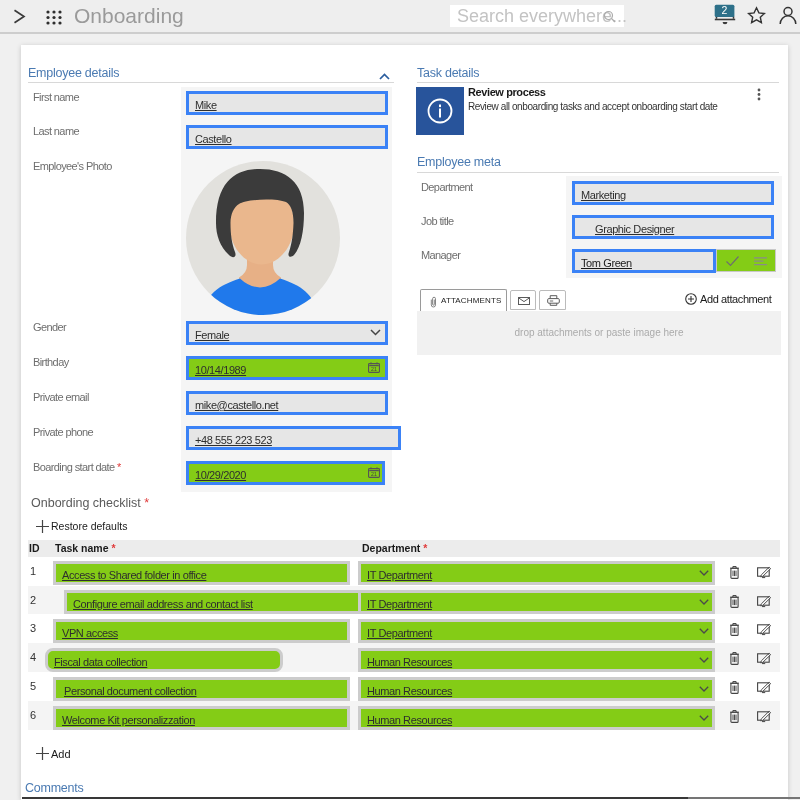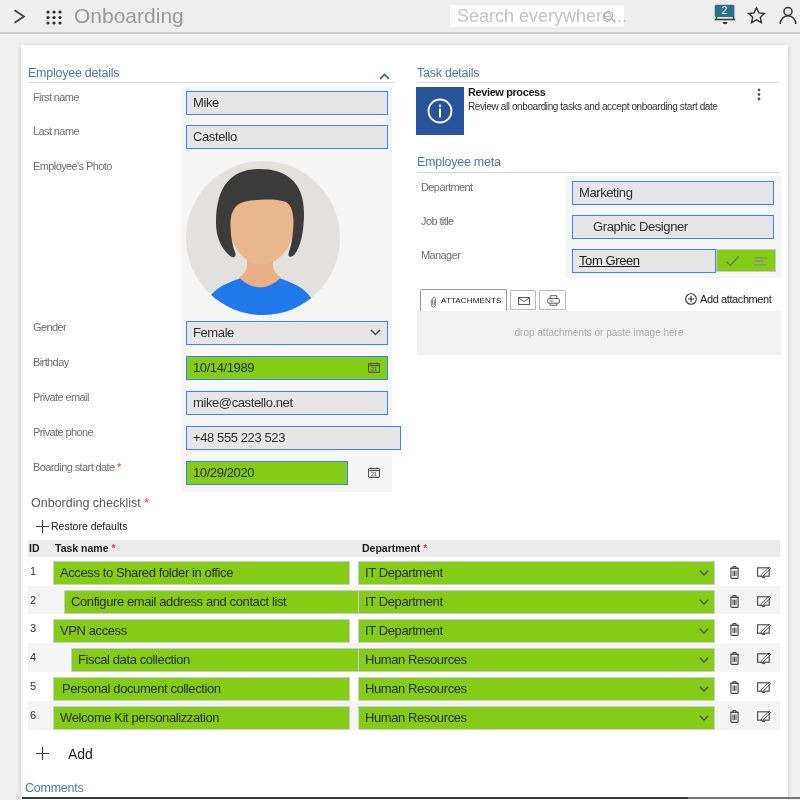--- a/index.html
+++ b/index.html
@@ -4,21 +4,21 @@
 <style>
 html,body{margin:0;padding:0;}
 body{width:800px;height:800px;position:relative;background:#f0f0f0;font-family:"Liberation Sans",sans-serif;overflow:hidden;}
 .abs{position:absolute;}
 #topbar{left:0;top:0;width:800px;height:32px;background:#eeeeee;border-bottom:2px solid #cdcdcd;}
 #card{left:21px;top:45px;width:767px;height:755px;background:#ffffff;box-shadow:0 1px 5px rgba(0,0,0,0.18);}
 .sechead{font-size:12.5px;letter-spacing:-0.25px;color:#4a7ab2;}
 .secline{height:1px;background:#d8d8d8;}
 .label{font-size:11px;letter-spacing:-0.6px;color:#6e6e6e;}
 .red{color:#e03a3a;}
-.fld{box-sizing:border-box;height:24px;border:1px solid #3b82f6;font-size:13px;letter-spacing:-0.4px;color:#2e2e2e;line-height:22px;padding-left:6px;white-space:nowrap;overflow:hidden;}
+.fld{box-sizing:border-box;height:24px;border:3px solid #3b82f6;font-size:11px;letter-spacing:-0.4px;color:#2e2e2e;line-height:22px;padding-left:6px;white-space:nowrap;overflow:hidden;text-decoration:underline;}
 .gray{background:#e6e6e6;}
 .white{background:#84cc16;}
 .panel{background:#f5f5f5;}
 </style>
 </head>
 <body>
 <div class="abs" id="topbar"></div>
 <div class="abs" id="card"></div>
 
 <svg class="abs" style="left:11px;top:8px;" width="17" height="17" viewBox="0 0 17 17">
@@ -101,21 +101,21 @@
     <rect x="0.55" y="1.6" width="10.9" height="8.8" rx="0.8" fill="none" stroke="#555" stroke-width="1.1"></rect>
     <path d="M3 0.3 L3 2.2 M9 0.3 L9 2.2" stroke="#555" stroke-width="1"></path>
     <path d="M1.2 3.6 L10.8 3.6" stroke="#555" stroke-width="1.2"></path>
     <text x="6" y="8.9" font-size="5.2" fill="#444" text-anchor="middle" font-family="Liberation Sans">21</text>
   </svg>
 <div class="abs label" style="left:33px;top:391px;">Private email</div>
 <div class="abs fld gray" style="left:186px;top:391px;width:201.5px;">mike@castello.net</div>
 <div class="abs label" style="left:33px;top:426px;">Private phone</div>
 <div class="abs fld gray" style="left:186px;top:426px;width:215px;">+48 555 223 523</div>
 <div class="abs label" style="left:33px;top:460.5px;">Boarding start date <span class="red">*</span></div>
-<div class="abs fld white" style="left:186px;top:460.5px;width:162px;">10/29/2020</div>
+<div class="abs fld white" style="left:186px;top:460.5px;width:199px;">10/29/2020</div>
 <svg class="abs" style="left:368px;top:466.5px;" width="12" height="11" viewBox="0 0 12 11">
     <rect x="0.55" y="1.6" width="10.9" height="8.8" rx="0.8" fill="none" stroke="#555" stroke-width="1.1"></rect>
     <path d="M3 0.3 L3 2.2 M9 0.3 L9 2.2" stroke="#555" stroke-width="1"></path>
     <path d="M1.2 3.6 L10.8 3.6" stroke="#555" stroke-width="1.2"></path>
     <text x="6" y="8.9" font-size="5.2" fill="#444" text-anchor="middle" font-family="Liberation Sans">21</text>
   </svg>
 
 <div class="abs sechead" style="left:417px;top:66px;">Task details</div>
 <div class="abs secline" style="left:417px;top:82px;width:362px;"></div>
 <div class="abs" style="left:416px;top:87px;width:48px;height:48px;background:#28549b;"></div>
@@ -236,21 +236,21 @@
       <path d="M4 4.6 L4 10.1 M5.5 4.6 L5.5 10.1 M7 4.6 L7 10.1" stroke="#444" stroke-width="0.95"></path>
     </svg></div>
 <div class="abs" style="left:757px;top:622.4px;"><svg width="15" height="13" viewBox="0 0 15 13">
       <rect x="0.6" y="1.8" width="11.6" height="8.4" fill="none" stroke="#444" stroke-width="1.1"></rect>
       <path d="M5 11.6 L8.2 11.6" stroke="#444" stroke-width="1"></path>
       <path d="M4.3 8.9 L12.1 1.2 L13.6 2.7 L5.8 10.3 L3.6 10.9 Z" fill="#fff" stroke="#444" stroke-width="0.95"></path>
       <path d="M11.2 2.1 L12.7 3.6" stroke="#444" stroke-width="0.8"></path>
     </svg></div>
 <div class="abs" style="left:28px;top:643.3px;width:752px;height:28.9px;background:#f4f4f4;"></div>
 <div class="abs" style="left:26px;top:643.3px;width:14px;height:28.9px;line-height:28.9px;text-align:center;font-size:11px;color:#333;">4</div>
-<div class="abs fld white" style="left:71px;top:647.8px;width:297px;border-color:#cccccc;">Fiscal data collection</div>
+<div class="abs fld white" style="left:45px;top:647.8px;width:238px;border-color:#cccccc;border-radius:8px;">Fiscal data collection</div>
 <div class="abs fld white" style="left:358px;top:647.8px;width:357px;border-color:#cccccc;">Human Resources</div>
 <svg class="abs" style="left:699px;top:656.8px;" width="10" height="6" viewBox="0 0 10 6">
     <path d="M0.8 0.8 L5 5 L9.2 0.8" fill="none" stroke="#4a4a4a" stroke-width="1.3"></path>
   </svg>
 <div class="abs" style="left:729px;top:651.3px;"><svg width="11" height="13" viewBox="0 0 11 13">
       <path d="M1 2.2 L10 2.2" fill="none" stroke="#444" stroke-width="1.1"></path>
       <path d="M3.9 2 L3.9 0.55 L7.1 0.55 L7.1 2" fill="none" stroke="#444" stroke-width="1"></path>
       <rect x="1.9" y="2.2" width="7.2" height="10.2" rx="1" fill="none" stroke="#444" stroke-width="1.1"></rect>
       <path d="M4 4.6 L4 10.1 M5.5 4.6 L5.5 10.1 M7 4.6 L7 10.1" stroke="#444" stroke-width="0.95"></path>
     </svg></div>
@@ -294,17 +294,17 @@
 <div class="abs" style="left:757px;top:709.1px;"><svg width="15" height="13" viewBox="0 0 15 13">
       <rect x="0.6" y="1.8" width="11.6" height="8.4" fill="none" stroke="#444" stroke-width="1.1"></rect>
       <path d="M5 11.6 L8.2 11.6" stroke="#444" stroke-width="1"></path>
       <path d="M4.3 8.9 L12.1 1.2 L13.6 2.7 L5.8 10.3 L3.6 10.9 Z" fill="#fff" stroke="#444" stroke-width="0.95"></path>
       <path d="M11.2 2.1 L12.7 3.6" stroke="#444" stroke-width="0.8"></path>
     </svg></div>
 
 <svg class="abs" style="left:36px;top:747px;" width="13" height="13" viewBox="0 0 13 13">
     <path d="M6.5 0 L6.5 13 M0 6.5 L13 6.5" stroke="#444" stroke-width="1.2"></path>
   </svg>
-<div class="abs" style="left:68px;top:747px;height:15px;line-height:15px;font-size:14px;color:#1a1a1a;">Add</div>
+<div class="abs" style="left:51px;top:747px;height:15px;line-height:15px;font-size:11px;color:#1a1a1a;">Add</div>
 
 <div class="abs sechead" style="left:25px;top:781px;">Comments</div>
 <div class="abs" style="left:22px;top:796.5px;width:666px;height:2.5px;background:#383838;"></div>
 <div class="abs" style="left:688px;top:796.5px;width:112px;height:2.5px;background:#757575;"></div>
 
 </body></html>

